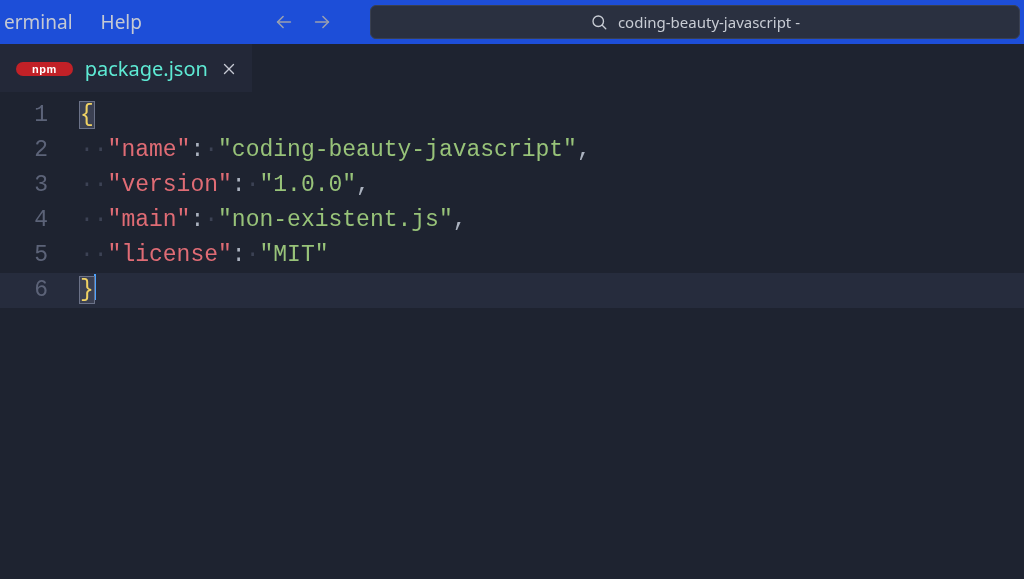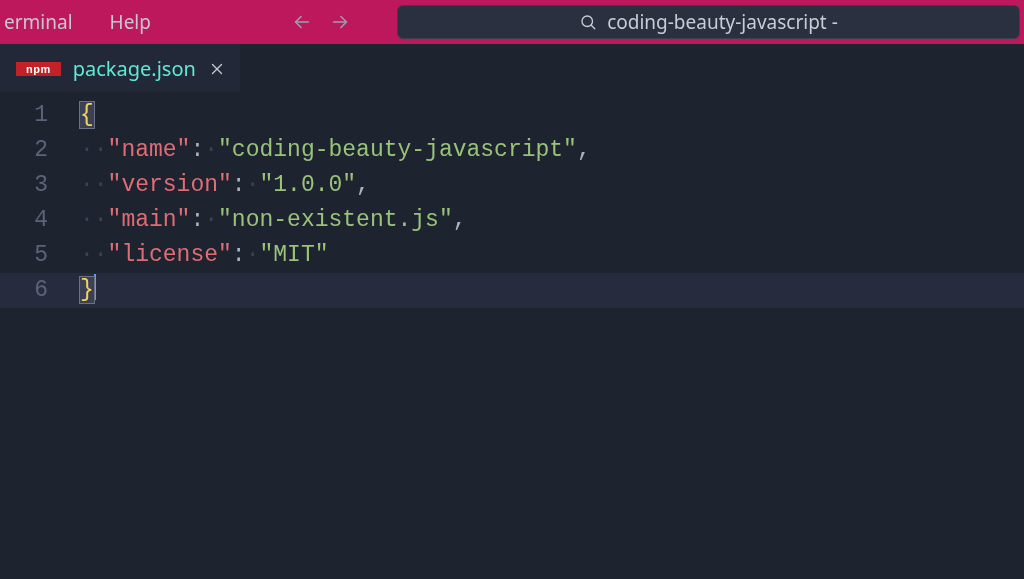--- a/index.html
+++ b/index.html
@@ -10,22 +10,22 @@
       overflow: hidden;
       color: #c8ccd4;
     }
 
     
     .menubar {
       height: 44px;
       display: flex;
       align-items: center;
       padding: 0 4px;
-      background: #be185d;
-      gap: 13px;
+      background: #1d4ed8;
+      gap: 4px;
     }
     .menu-item {
       color: #c5c9d3;
       font-size: 19px;
       padding: 4px 12px;
       border-radius: 4px;
       cursor: pointer;
     }
     .menu-item:first-child { padding-left: 0; }
     .nav-arrows {
@@ -46,21 +46,21 @@
       flex: 1;
       height: 34px;
       background: #2a3040;
       border: 1px solid #3a4050;
       border-radius: 6px;
       display: flex;
       align-items: center;
       justify-content: center;
       gap: 10px;
       color: #c8ccd4;
-      font-size: 19px;
+      font-size: 15px;
       overflow: hidden;
       white-space: nowrap;
       padding: 0 10px;
     }
     .search-box .search-text { color: #c8ccd4; }
     .search-icon-svg { flex-shrink: 0; }
 
     
     .tabbar { height: 48px; display: flex; align-items: stretch; background: #1e2330; }
     .tab {
@@ -70,22 +70,22 @@
       padding: 0 14px 0 16px;
       gap: 12px;
       border-top: 1px solid transparent;
       min-width: 235px;
     }
     .npm-badge {
       background: #c12127;
       color: #fff;
       font-size: 11px;
       font-weight: 700;
-      padding: 1px 10px;
-      border-radius: 0;
+      padding: 1px 16px;
+      border-radius: 7px;
       font-family: sans-serif;
       letter-spacing: 0.5px;
     }
     .tab-title { font-size: 20px; color: #5eead4; }
     .tab-close { color: #c5c9d3; cursor: pointer; display:flex; align-items:center; }
     .tab-close svg { width: 18px; height: 18px; }
 
     
     .editor {
       font-family: "Consolas", "Menlo", "Courier New", monospace;

